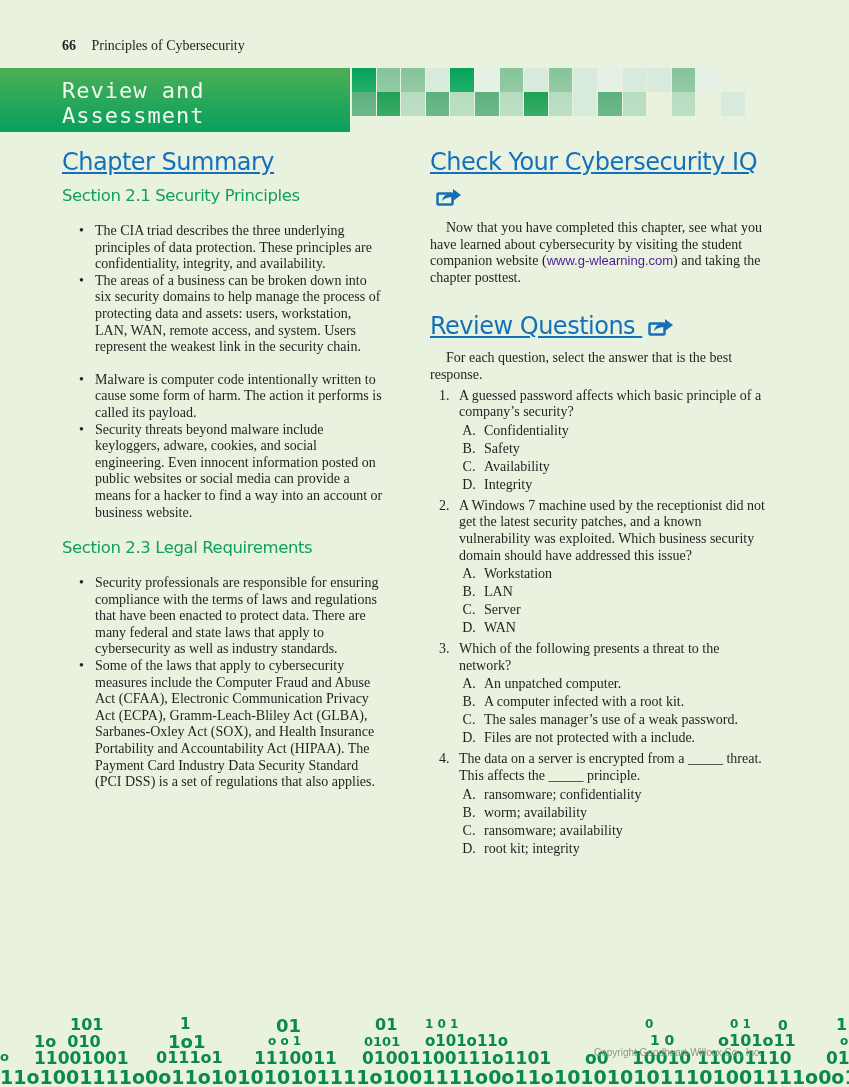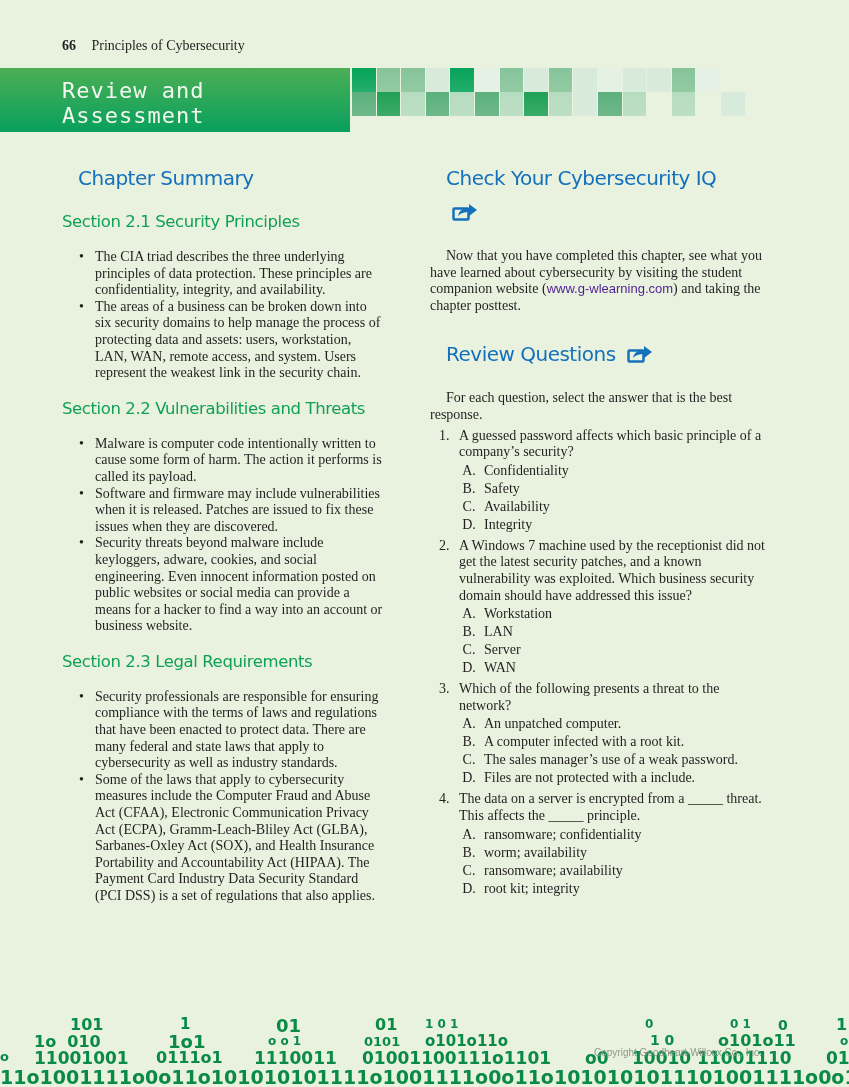--- a/index.html
+++ b/index.html
@@ -22,22 +22,22 @@
     font-size: 22px; color: #f2f8ee; letter-spacing: 1px;
   }
   .mosaic { position: absolute; left: 352px; top: 68px; }
   .mosaic .cell { position: absolute; width: 23.5px; height: 23.5px; }
 
   .col { position: absolute; top: 145px; }
   .col-left { left: 62px; width: 340px; }
   .col-right { left: 430px; width: 335px; }
 
   h1.chap {
-    margin: 16px; font-family: "DejaVu Sans", "Liberation Sans", sans-serif; font-weight: normal;
-    color: #1570bb; font-size: 20px; letter-spacing: -0.5px; line-height: 34px;
+    margin: 0; font-family: "DejaVu Sans", "Liberation Sans", sans-serif; font-weight: normal;
+    color: #1570bb; font-size: 24px; letter-spacing: -0.5px; line-height: 34px; text-decoration: underline;
   }
   h2.sec {
     margin: 6px 0 2px 0; font-family: "DejaVu Sans", "Liberation Sans", sans-serif; font-weight: normal;
     color: #10a056; font-size: 16.5px; letter-spacing: -0.4px; line-height: 22px;
   }
   ul.bul { list-style: none; margin: 16px; padding: 0; }
   ul.bul li {
     position: relative; padding-left: 17px; font-size: 14px; line-height: 16.6px;
   }
   ul.bul li::before { content: "•"; position: absolute; left: 1px; top: 0; }
@@ -106,24 +106,22 @@
 
 <div class="col col-left">
   <h1 class="chap">Chapter Summary</h1>
 
   <h2 class="sec">Section 2.1 Security Principles</h2>
   <ul class="bul">
     <li>The CIA triad describes the three underlying principles of data protection. These principles are confidentiality, integrity, and availability.</li>
     <li>The areas of a business can be broken down into six security domains to help manage the process of protecting data and assets: users, workstation, LAN, WAN, remote access, and system. Users represent the weakest link in the security chain.</li>
   </ul>
 
-  <h2 class="sec">Section 2.2 Vulnerabilities and Threats</h2>
   <ul class="bul">
     <li>Malware is computer code intentionally written to cause some form of harm. The action it performs is called its payload.</li>
-    <li>Software and firmware may include vulnerabilities when it is released. Patches are issued to fix these issues when they are discovered.</li>
     <li>Security threats beyond malware include keyloggers, adware, cookies, and social engineering. Even innocent information posted on public websites or social media can provide a means for a hacker to find a way into an account or business website.</li>
   </ul>
 
   <h2 class="sec">Section 2.3 Legal Requirements</h2>
   <ul class="bul">
     <li>Security professionals are responsible for ensuring compliance with the terms of laws and regulations that have been enacted to protect data. There are many federal and state laws that apply to cybersecurity as well as industry standards.</li>
     <li>Some of the laws that apply to cybersecurity measures include the Computer Fraud and Abuse Act (CFAA), Electronic Communication Privacy Act (ECPA), Gramm-Leach-Bliley Act (GLBA), Sarbanes-Oxley Act (SOX), and Health Insurance Portability and Accountability Act (HIPAA). The Payment Card Industry Data Security Standard (PCI DSS) is a set of regulations that also applies.</li>
   </ul>
 </div>
 

